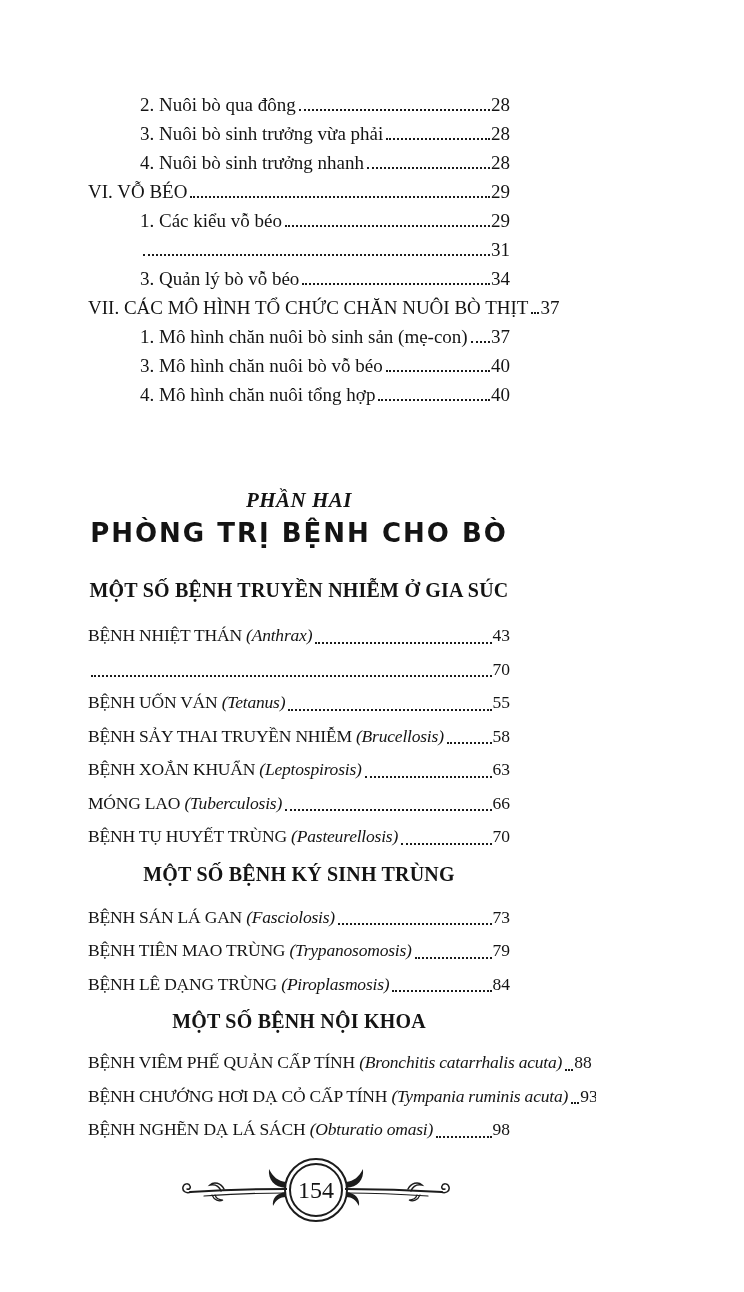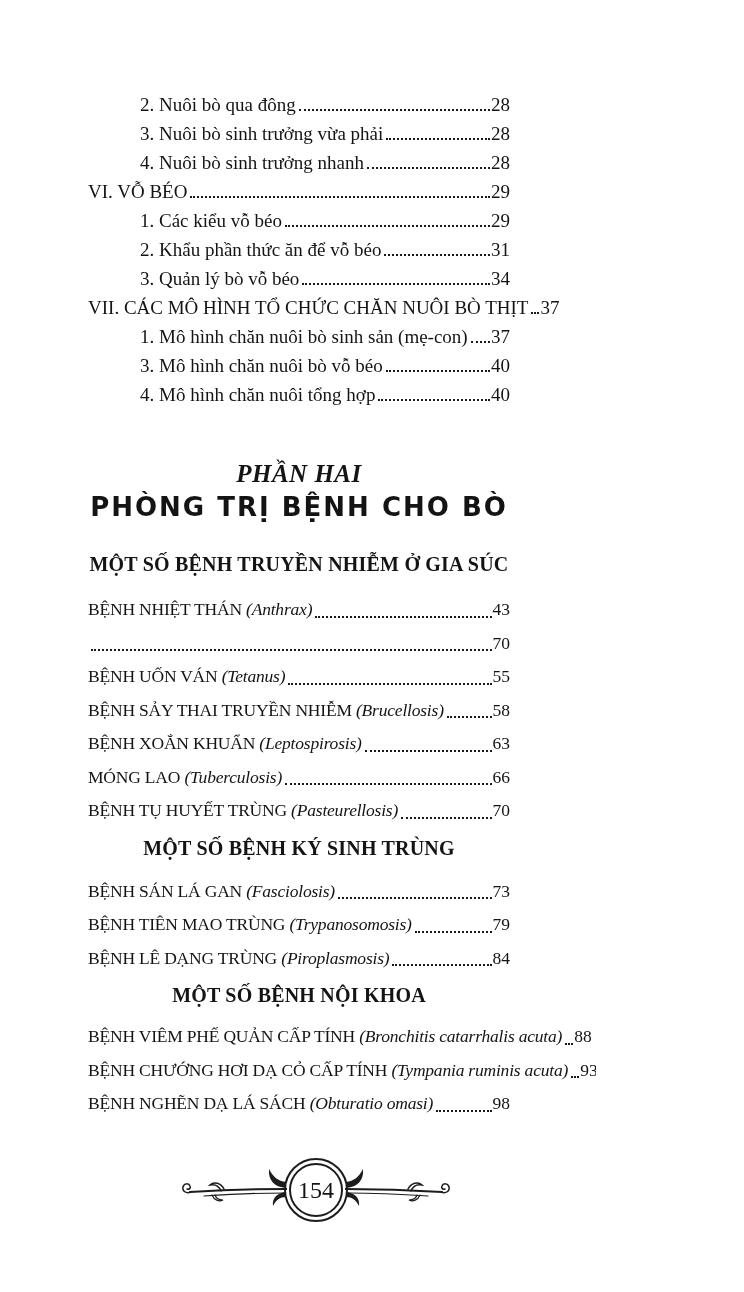--- a/index.html
+++ b/index.html
@@ -38,25 +38,25 @@
     flex:1 1 auto;
     min-width:8px;
     align-self:flex-end;
     margin:0 1px 8px 3px;
     border-bottom:2px dotted #1a1a1a;
   }
   .drow .dots { margin-bottom:9px; }
   .pg { white-space:nowrap; letter-spacing:0; }
   
   .part-kicker {
-    margin-top:50px;
+    margin-top:76px;
     text-align:center;
     font-weight:bold;
     font-style:italic;
-    font-size:25px;
+    font-size:21px;
     line-height:30px;
     letter-spacing:0.5px;
   }
   .part-title {
     text-align:center;
     font-family:"DejaVu Sans","Liberation Sans",sans-serif;
     font-weight:bold;
     font-size:26px;
     line-height:36px;
     letter-spacing:2px;
@@ -128,21 +128,20 @@
         <span class="lbl">VI. VỖ BÉO</span>
         <span class="dots"></span>
         <span class="pg">29</span>
       </div>
       <div class="row sub">
         <span class="lbl">1. Các kiểu vỗ béo</span>
         <span class="dots"></span>
         <span class="pg">29</span>
       </div>
       <div class="row sub">
-        <span class="lbl">2. Khẩu phần thức ăn để vỗ béo</span>
         <span class="dots"></span>
         <span class="pg">31</span>
       </div>
       <div class="row sub">
         <span class="lbl">3. Quản lý bò vỗ béo</span>
         <span class="dots"></span>
         <span class="pg">34</span>
       </div>
       <div class="row">
         <span class="lbl">VII. CÁC MÔ HÌNH TỔ CHỨC CHĂN NUÔI BÒ THỊT</span>

